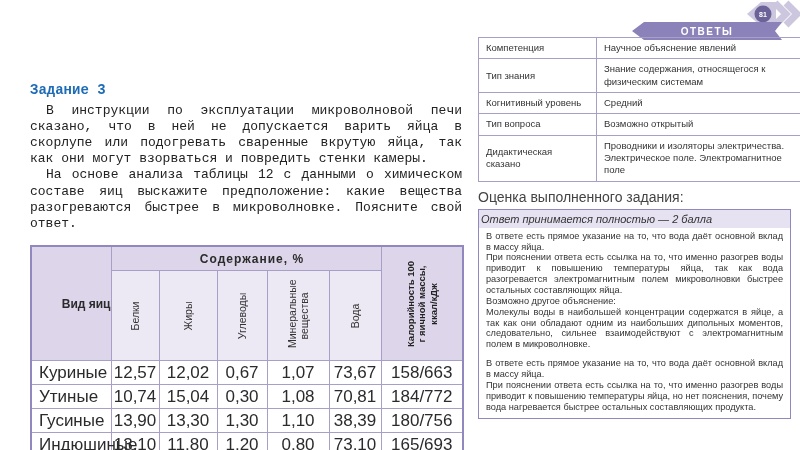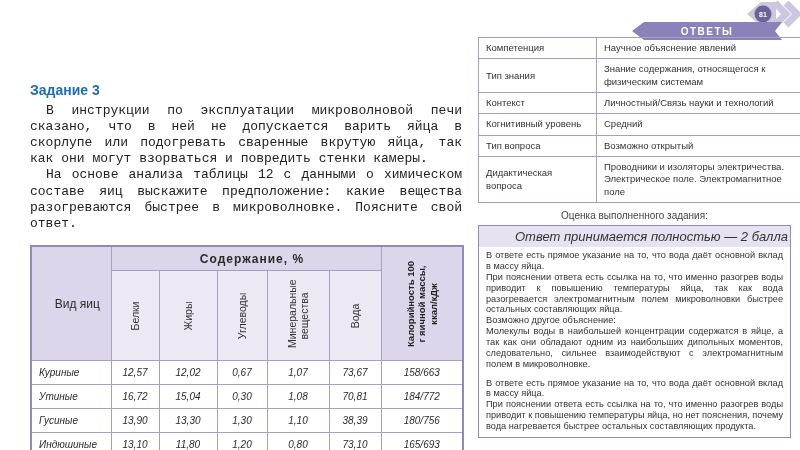--- a/index.html
+++ b/index.html
@@ -14,58 +14,58 @@
   .answers-banner {
     position:absolute; top:22px; left:632px; width:150px; height:18px;
     background:#8a82b8; color:#ffffff;
     display:flex; align-items:center; justify-content:center;
     font-size:10px; font-weight:bold; letter-spacing:1.5px;
     clip-path:polygon(0 50%, 12px 0, 100% 0, calc(100% - 7px) 50%, 100% 100%, 12px 100%);
   }
 
   
   .left-col { position:absolute; left:30px; top:82px; width:432px; }
-  .task-title { color:#1e6cb5; font-size:14px; font-weight:bold; margin-bottom:5px; }
+  .task-title { color:#1e6cb5; font-size:14px; font-weight:bold; margin-bottom:5px;font-family:Liberation Mono, monospace; }
   .task-text p {
     font-family:Liberation Mono, monospace; font-size:13px; line-height:1.24;
     text-align:justify; text-indent:16px; color:#222;
   }
 
   table.eggs { border-collapse:collapse; margin-top:13px; table-layout:fixed; width:432px; }
   table.eggs th, table.eggs td { border:1px solid #a79fc8; }
   table.eggs { border:2px solid #9188bd; }
   .hd-dark  { background:#ddd5e9;padding-left:12px; }
   .hd-light { background:#ede9f4; }
-  .c-type   { width:80px; font-size:12px; font-weight:normal; }
+  .c-type   { width:80px; font-size:12px; font-weight:bold;text-align:right; }
   .c-group  { height:25px; font-size:12px; font-weight:bold; letter-spacing:1px; }
   .c-cal    { width:82px; }
   .sub-row th { height:90px; }
   .vcell { position:relative; }
   .vcell > span {
     position:absolute; top:50%; left:50%;
     transform:translate(-50%,-50%) rotate(-90deg);
     white-space:nowrap; font-weight:normal; font-size:10.5px; color:#333;
   }
   .vcell.wrap2 > span { white-space:normal; width:64px; text-align:center; line-height:1.15; }
   .vcell.cal  > span { white-space:normal; width:88px; text-align:center; line-height:1.2;
                        font-weight:bold; font-size:9.5px; color:#222; }
-  table.eggs td { height:24px; font-size:10px; text-align:center; background:#fff;font-style:italic; }
+  table.eggs td { height:24px; font-size:17px; text-align:center; background:#fff; }
   table.eggs td.t { text-align:left; padding-left:7px; }
 
   
   .right-col { position:absolute; left:478px; top:37px; width:313px; }
   table.meta { border-collapse:collapse; width:323px; table-layout:fixed; border:1.5px solid #9188bd; }
   table.meta td { border:1px solid #a79fc8; font-size:9.5px; line-height:1.3;
                   padding:4px 7px; vertical-align:middle; color:#333; }
   table.meta td.lbl { width:118px; }
 
-  .assess-heading { text-align:center; font-size:10px; color:#444; margin-top:7px; }
+  .assess-heading { font-size:14px; color:#444; margin-top:7px; }
   .assess-box { border:1px solid #9188bd; margin-top:4px; }
   .strip {
-    background:#e7e2f1; font-size:13px; font-style:italic; text-align:right;
+    background:#e7e2f1; font-size:11px; font-style:italic; text-align:left;
     padding:3px 2px; color:#333;
   }
   .strip + .abody { }
   .abody { padding:3px 7px 5px 7px; }
   .abody p { font-size:9.2px; line-height:1.18; text-align:justify; color:#333; }
   .abody + .strip { margin-top:4px; }
 </style>
 </head>
 <body>
 
@@ -127,21 +127,21 @@
         <td class="t">Куриные</td>
         <td>12,57</td>
         <td>12,02</td>
         <td>0,67</td>
         <td>1,07</td>
         <td>73,67</td>
         <td>158/663</td>
       </tr>
       <tr>
         <td class="t">Утиные</td>
-        <td>16,72</td>
+        <td>10,74</td>
         <td>15,04</td>
         <td>0,30</td>
         <td>1,08</td>
         <td>70,81</td>
         <td>184/772</td>
       </tr>
       <tr>
         <td class="t">Гусиные</td>
         <td>13,90</td>
         <td>13,30</td>
@@ -169,33 +169,29 @@
     <tbody>
       <tr>
         <td class="lbl">Компетенция</td>
         <td>Научное объяснение явлений</td>
       </tr>
       <tr>
         <td class="lbl">Тип знания</td>
         <td>Знание содержания, относящегося к физическим системам</td>
       </tr>
       <tr>
-        <td class="lbl">Контекст</td>
-        <td>Личностный/Связь науки и технологий</td>
-      </tr>
-      <tr>
         <td class="lbl">Когнитивный уровень</td>
         <td>Средний</td>
       </tr>
       <tr>
         <td class="lbl">Тип вопроса</td>
         <td>Возможно открытый</td>
       </tr>
       <tr>
-        <td class="lbl">Дидактическая вопроса</td>
+        <td class="lbl">Дидактическая сказано</td>
         <td>Проводники и изоляторы электричества. Электрическое поле. Электромагнитное поле</td>
       </tr>
     </tbody>
   </table>
 
   <div class="assess-heading">Оценка выполненного задания:</div>
 
   <div class="assess-box">
     <div class="strip">Ответ принимается полностью — 2 балла</div>
     <div class="abody">

